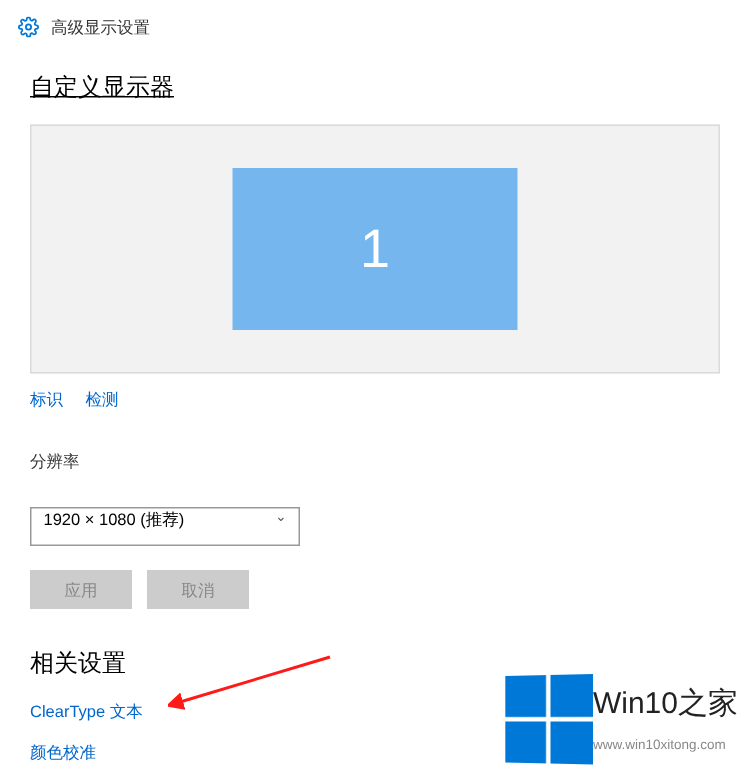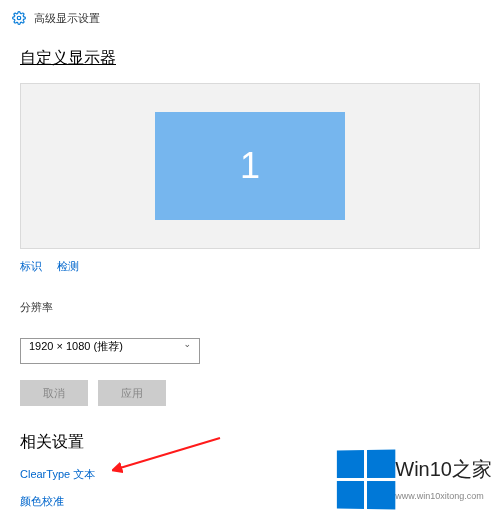--- a/index.html
+++ b/index.html
@@ -190,22 +190,22 @@
     <span class="link">检测</span>
   </div>
 
   <div class="label">分辨率</div>
   <div class="select">
     <span>1920 × 1080 (推荐)</span>
     <span class="chev">⌄</span>
   </div>
 
   <div class="button-row">
+    <div class="btn">应用</div>
     <div class="btn">取消</div>
-    <div class="btn">应用</div>
   </div>
 
   <div class="related-section">
     <div class="related-heading">相关设置</div>
     <span class="related-link">ClearType 文本</span>
     <span class="related-link">颜色校准</span>
 
   </div>
 
 </div>

